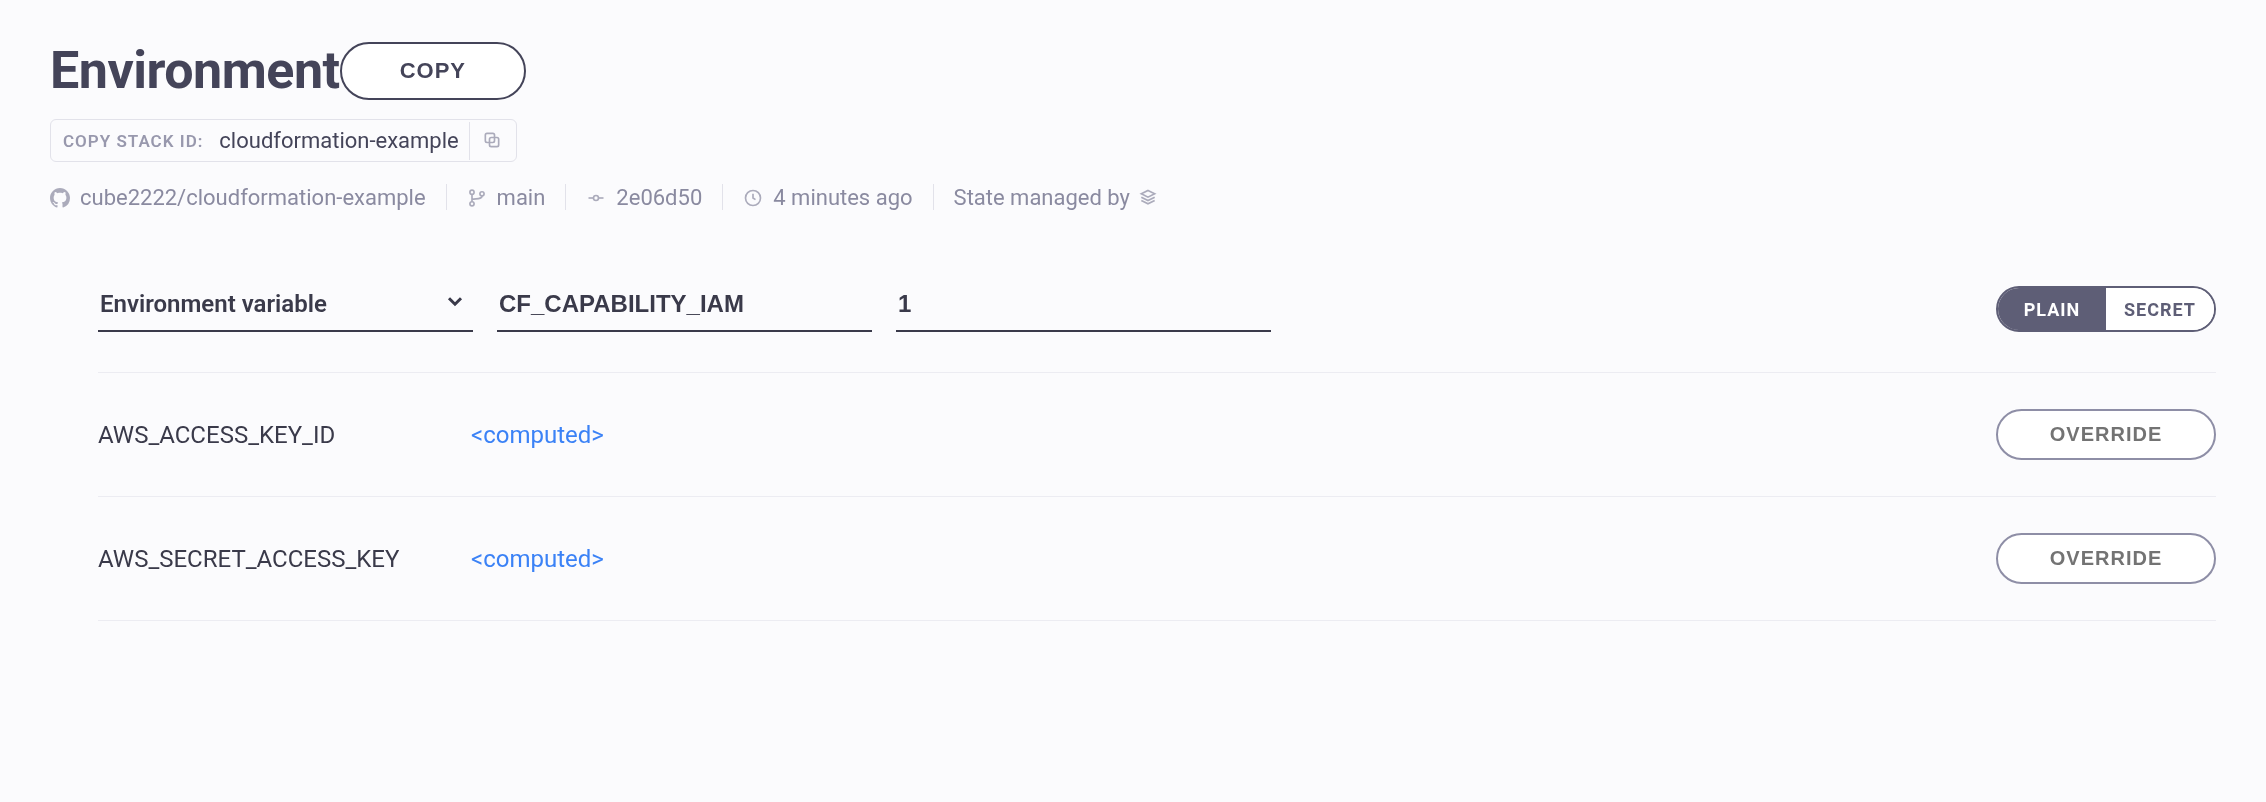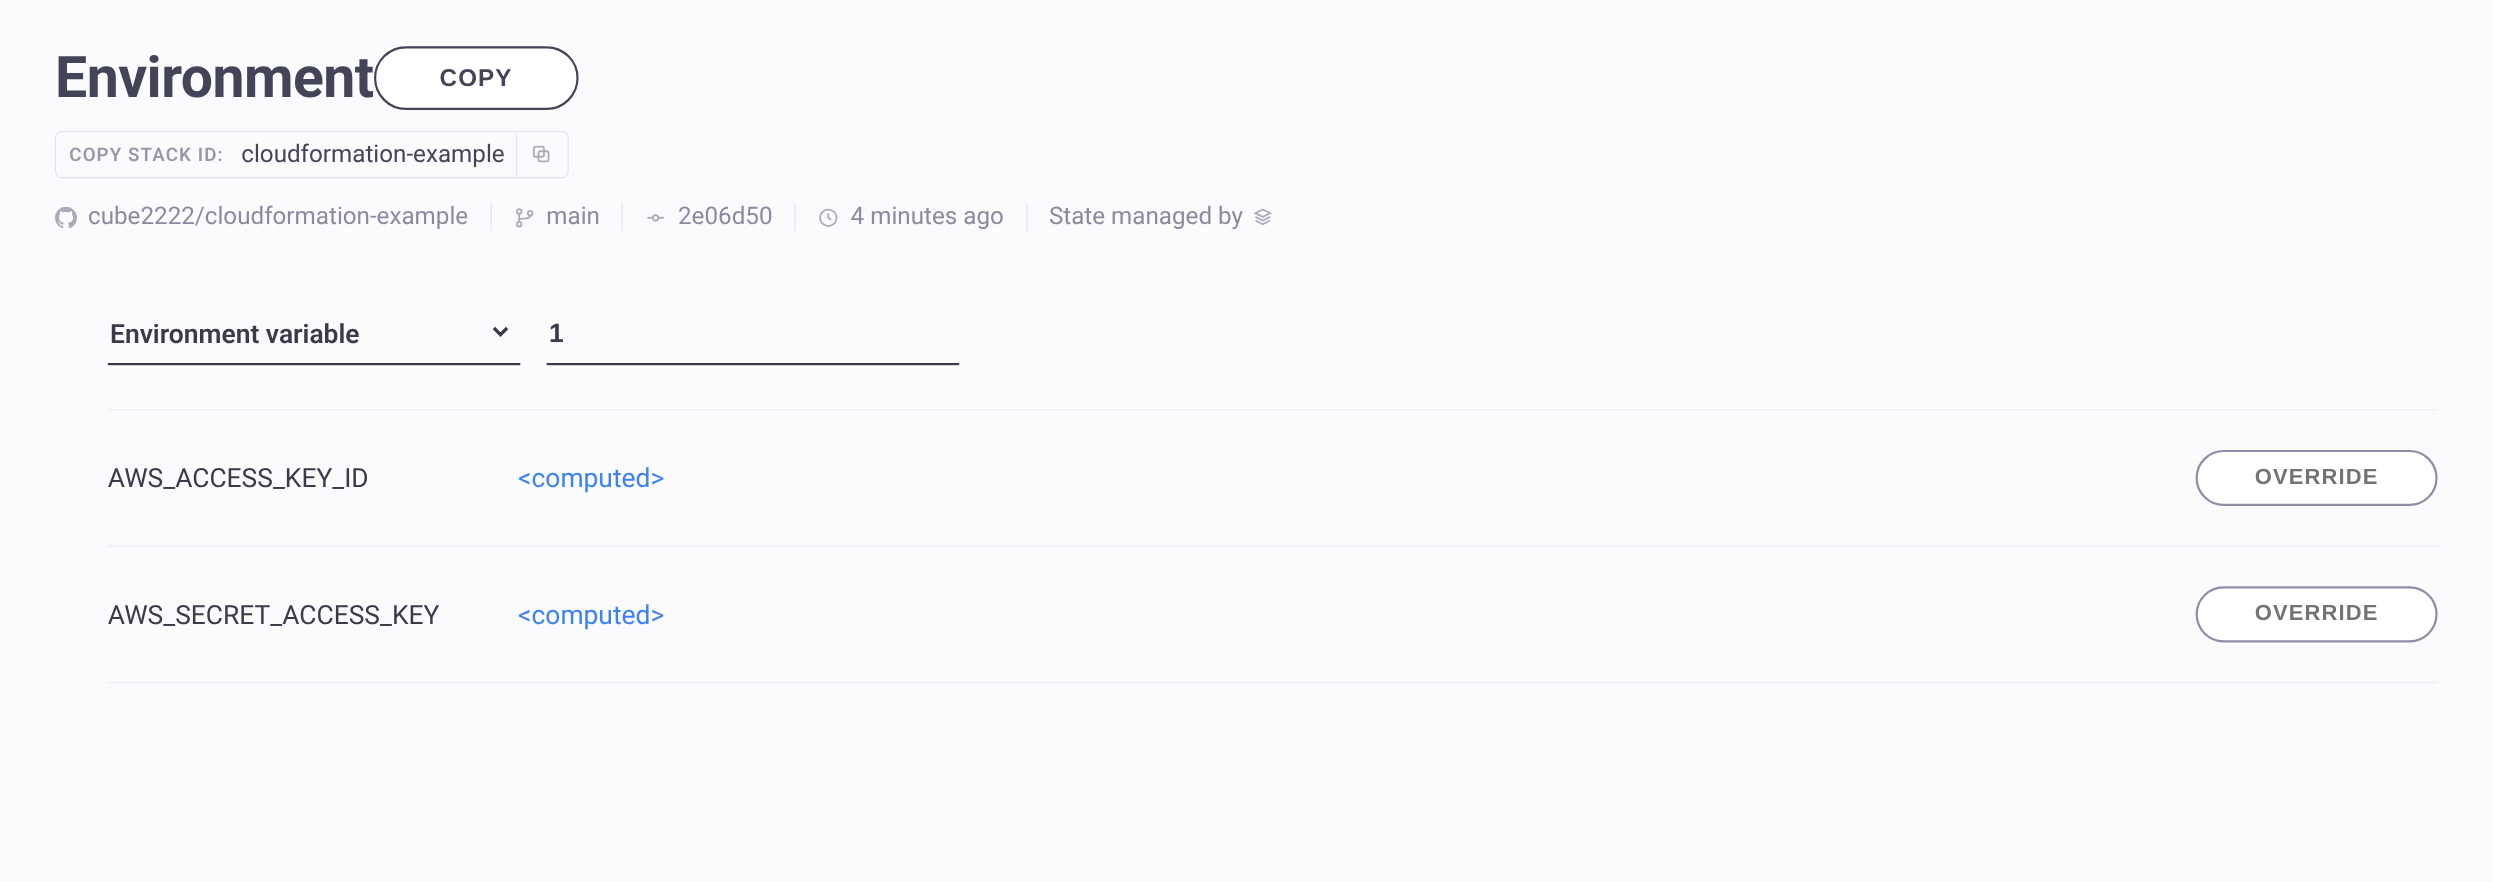--- a/index.html
+++ b/index.html
@@ -290,21 +290,26 @@
 
     <div class="input-row">
       <div class="select-wrap">
         <div class="select-input">Environment variable</div>
         <span class="chev">
           <svg viewBox="0 0 24 24" width="24" height="24" fill="none" stroke="#3a3a4a" stroke-width="3">
             <path d="M6 9l6 6 6-6"></path>
           </svg>
         </span>
       </div>
+      <input class="text-input" value="CF_CAPABILITY_IAM" style="">
       <input class="value-input" value="1" style="">
+      <div class="toggle-group">
+        <div class="toggle-opt active">PLAIN</div>
+        <div class="toggle-opt inactive">SECRET</div>
+      </div>
     </div>
 
     <div class="env-row">
       <div class="env-name">AWS_ACCESS_KEY_ID</div>
       <div class="env-value">&lt;computed&gt;</div>
       <button class="override-btn">OVERRIDE</button>
     </div>
 
     <div class="env-row">
       <div class="env-name">AWS_SECRET_ACCESS_KEY</div>

